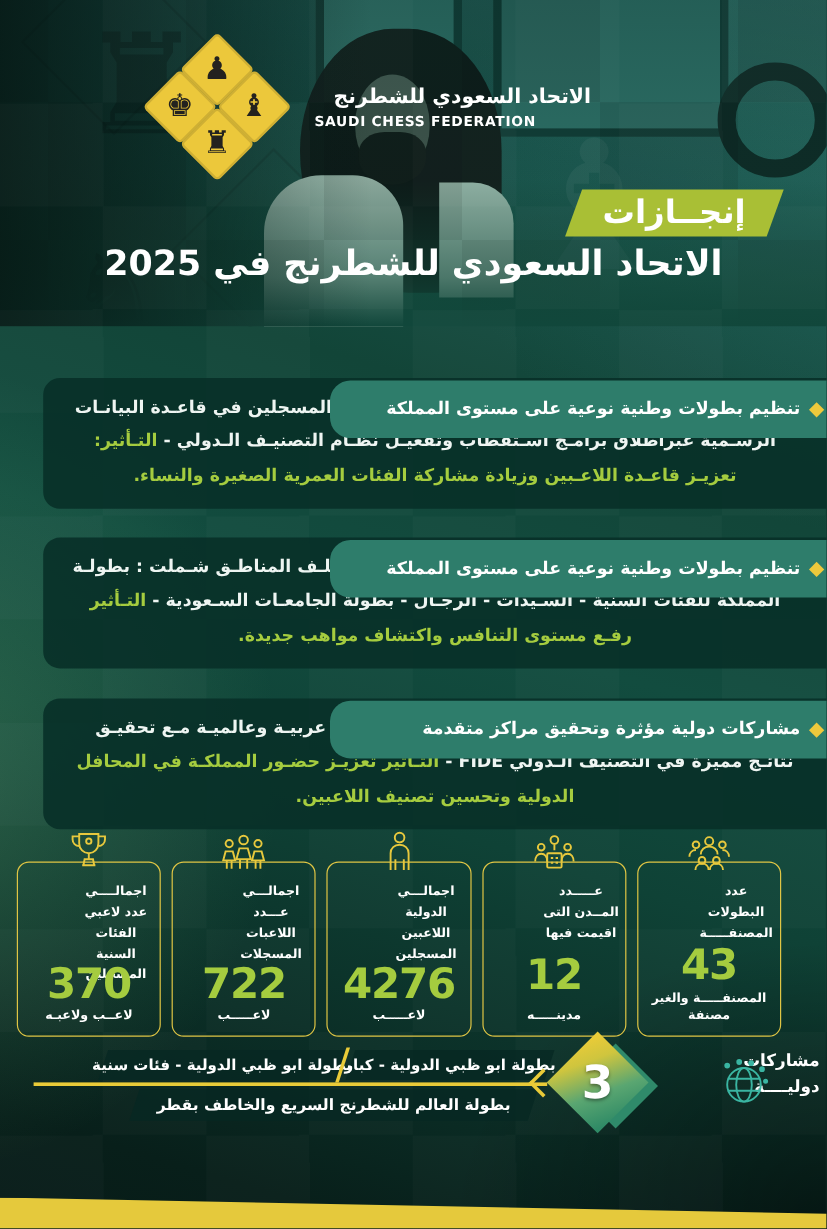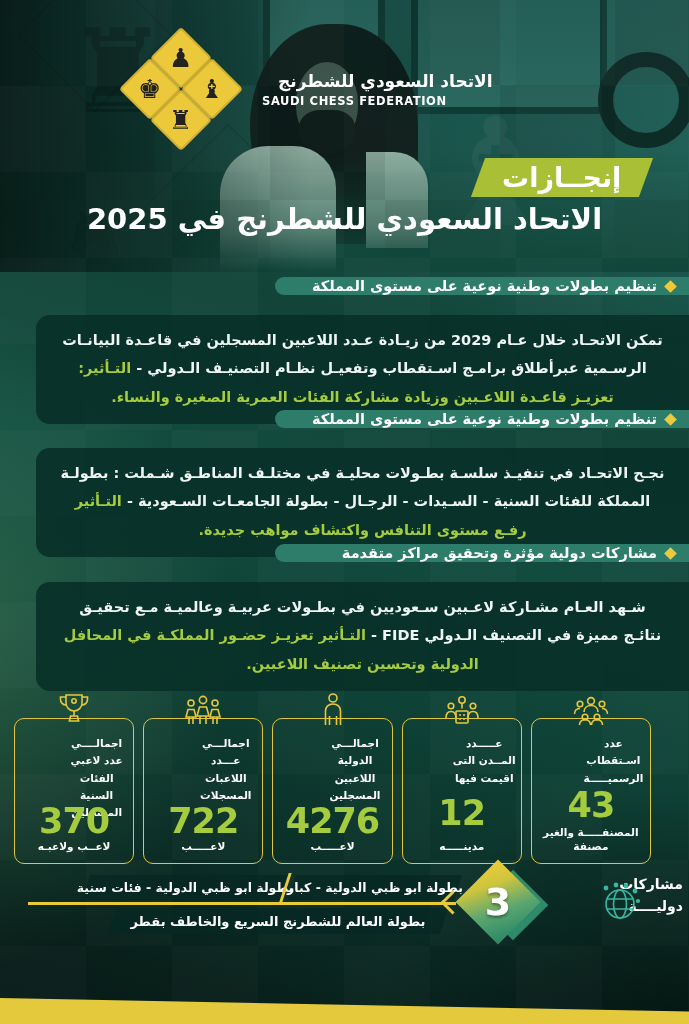--- a/index.html
+++ b/index.html
@@ -45,22 +45,22 @@
   .d-top{left:31px;top:0;} .d-left{left:0;top:31px;} .d-right{left:62px;top:31px;} .d-bottom{left:31px;top:62px;}
   .logo-text{direction:ltr;text-align:left;color:#fff;}
   .logo-ar{font-size:17px;font-weight:bold;direction:rtl;text-align:left;margin-left:16px;}
   .logo-en{font-size:11.5px;font-weight:bold;letter-spacing:.6px;margin-top:3px;}
   
   .badge{position:absolute;left:478px;top:158px;width:168px;height:39px;background:#a9bf35;transform:skewX(-20deg);
          display:flex;align-items:center;justify-content:center;z-index:4;}
   .badge span{transform:skewX(20deg);color:#fff;font-weight:bold;font-size:27px;}
   .title{position:absolute;top:202px;left:0;right:0;text-align:center;color:#fff;font-weight:bold;font-size:29px;z-index:4;}
   
-  .sec-pill{position:absolute;right:0;width:414px;height:18px;background:#2e7d6b;border-radius:17px 0 0 17px;
-            display:flex;align-items:center;gap:9px;padding-right:14px;z-index:4;}
+  .sec-pill{position:absolute;right:0;width:414px;height:48px;background:#2e7d6b;border-radius:17px 0 0 17px;
+            display:flex;align-items:center;gap:9px;padding-right:4px;z-index:4;margin-top:40px;}
   .diamond-bullet{width:9px;height:9px;background:#edc93c;transform:rotate(45deg);flex:0 0 auto;}
   .sec-pill .t{color:#fff;font-weight:bold;font-size:14.5px;}
   .pill-1{top:277px;} .pill-2{top:410px;} .pill-3{top:544px;}
   .sec-panel{position:absolute;left:36px;right:0;background:rgba(8,48,40,.9);border-radius:14px 0 0 14px;
              padding:11px 22px 13px;color:#eef5f2;font-weight:bold;font-size:14.5px;line-height:1.95;text-align:center;z-index:3;}
   .panel-1{top:315px;} .panel-2{top:448px;} .panel-3{top:582px;}
   .impact{color:#a5cc3f;}
   
   .stats{position:absolute;top:686px;left:14px;right:38px;display:flex;gap:9px;z-index:4;}
   .stat{flex:1;display:flex;flex-direction:column;align-items:center;}
@@ -181,21 +181,21 @@
             <path d="M3.5 20c0-3.4 2.4-5.6 5.5-5.6"></path>
           <circle cx="31" cy="10" r="2.8"></circle>
             <path d="M36.5 20c0-3.4-2.4-5.6-5.5-5.6"></path>
           <circle cx="14" cy="23" r="2.8"></circle>
             <path d="M8.5 31c0-3.2 2.3-5.4 5.5-5.4s5.5 2.2 5.5 5.4"></path>
           <circle cx="26" cy="23" r="2.8"></circle>
             <path d="M20.5 31c0-3.2 2.3-5.4 5.5-5.4s5.5 2.2 5.5 5.4"></path>
         </svg>
       </div>
       <div class="stat-box">
-        <div class="stat-label">عدد اسـتقطاب الرسميـــــة</div>
+        <div class="stat-label">عدد البطولات المصنفـــــة</div>
         <div class="stat-value">43</div>
         <div class="stat-unit">المصنفـــــة والغير مصنفة</div>
       </div>
     </div>
 
     <div class="stat">
       <div class="stat-icon">
         <svg width="38" height="32" viewBox="0 0 38 32" fill="none" stroke="#e7c83d" stroke-width="1.6">
           <circle cx="19" cy="6" r="3.2"></circle>
             <path d="M19 9.5v5"></path>

